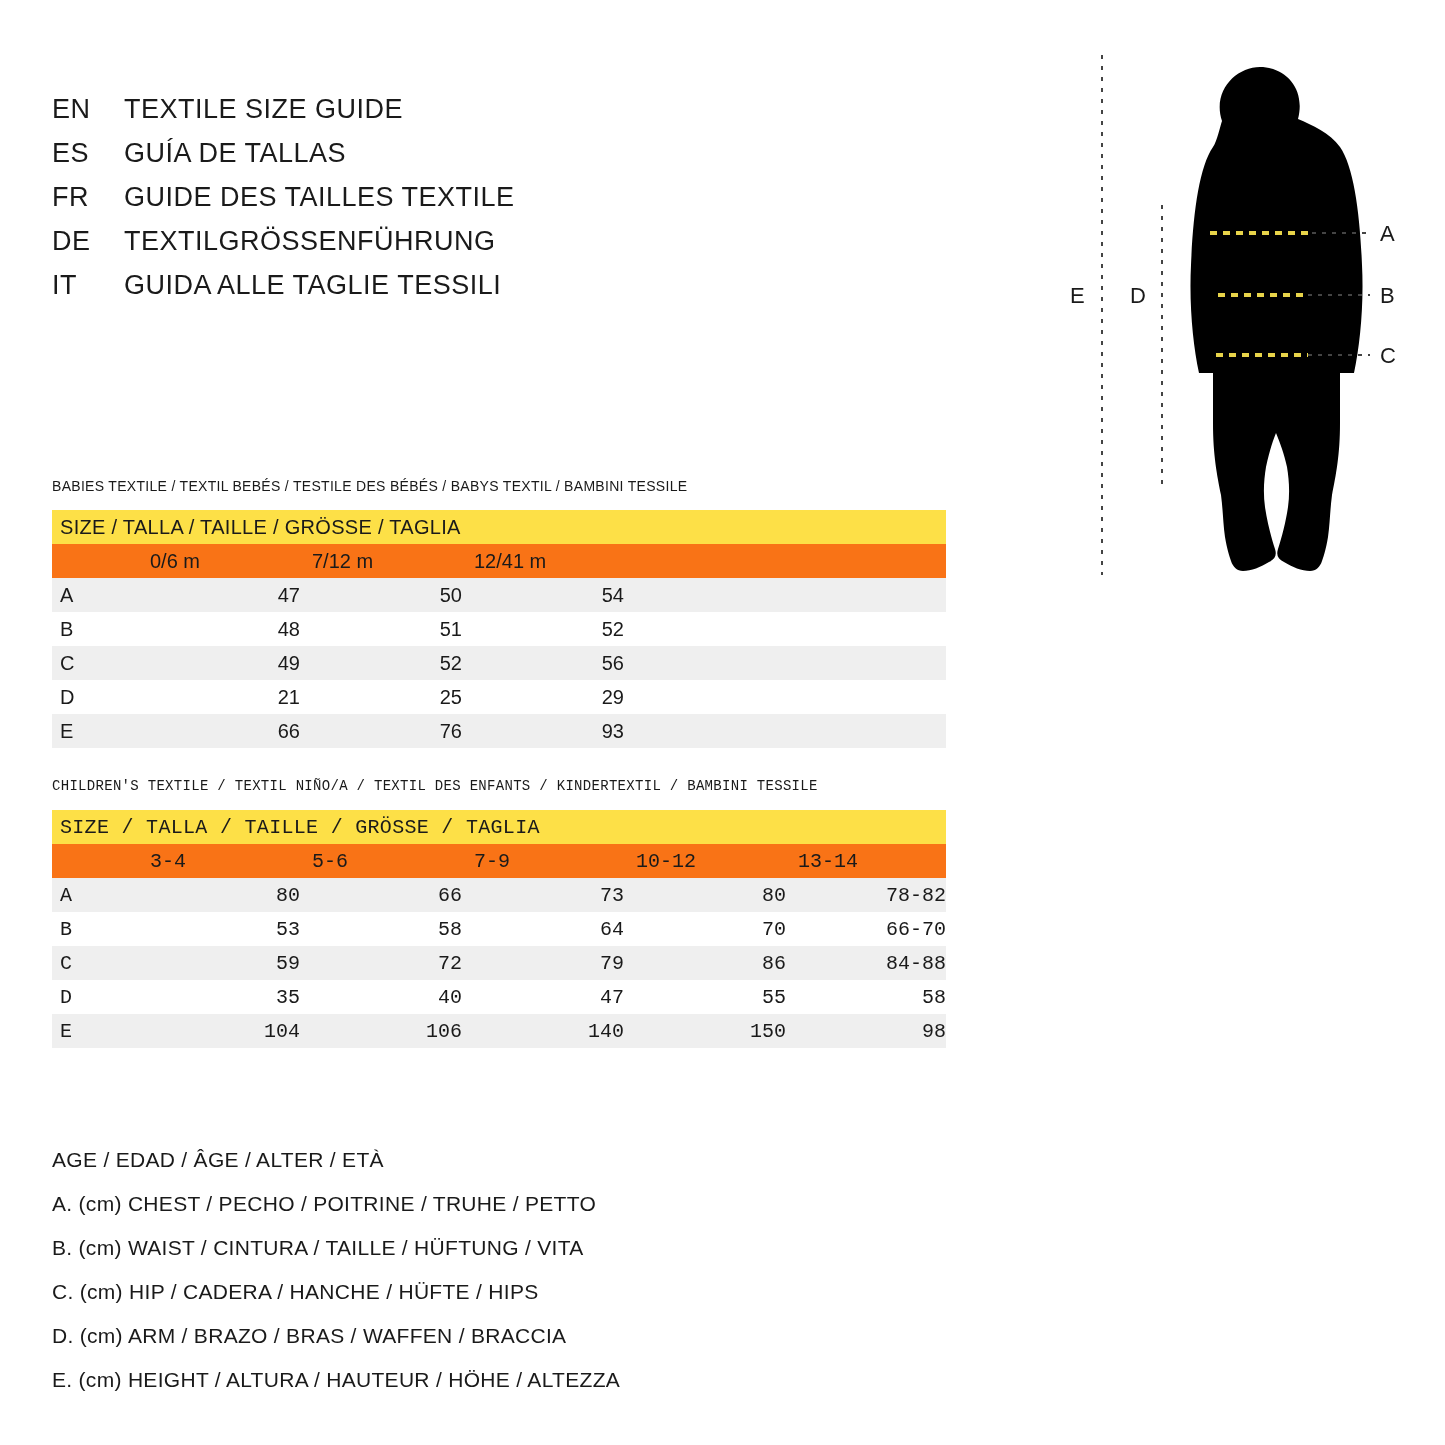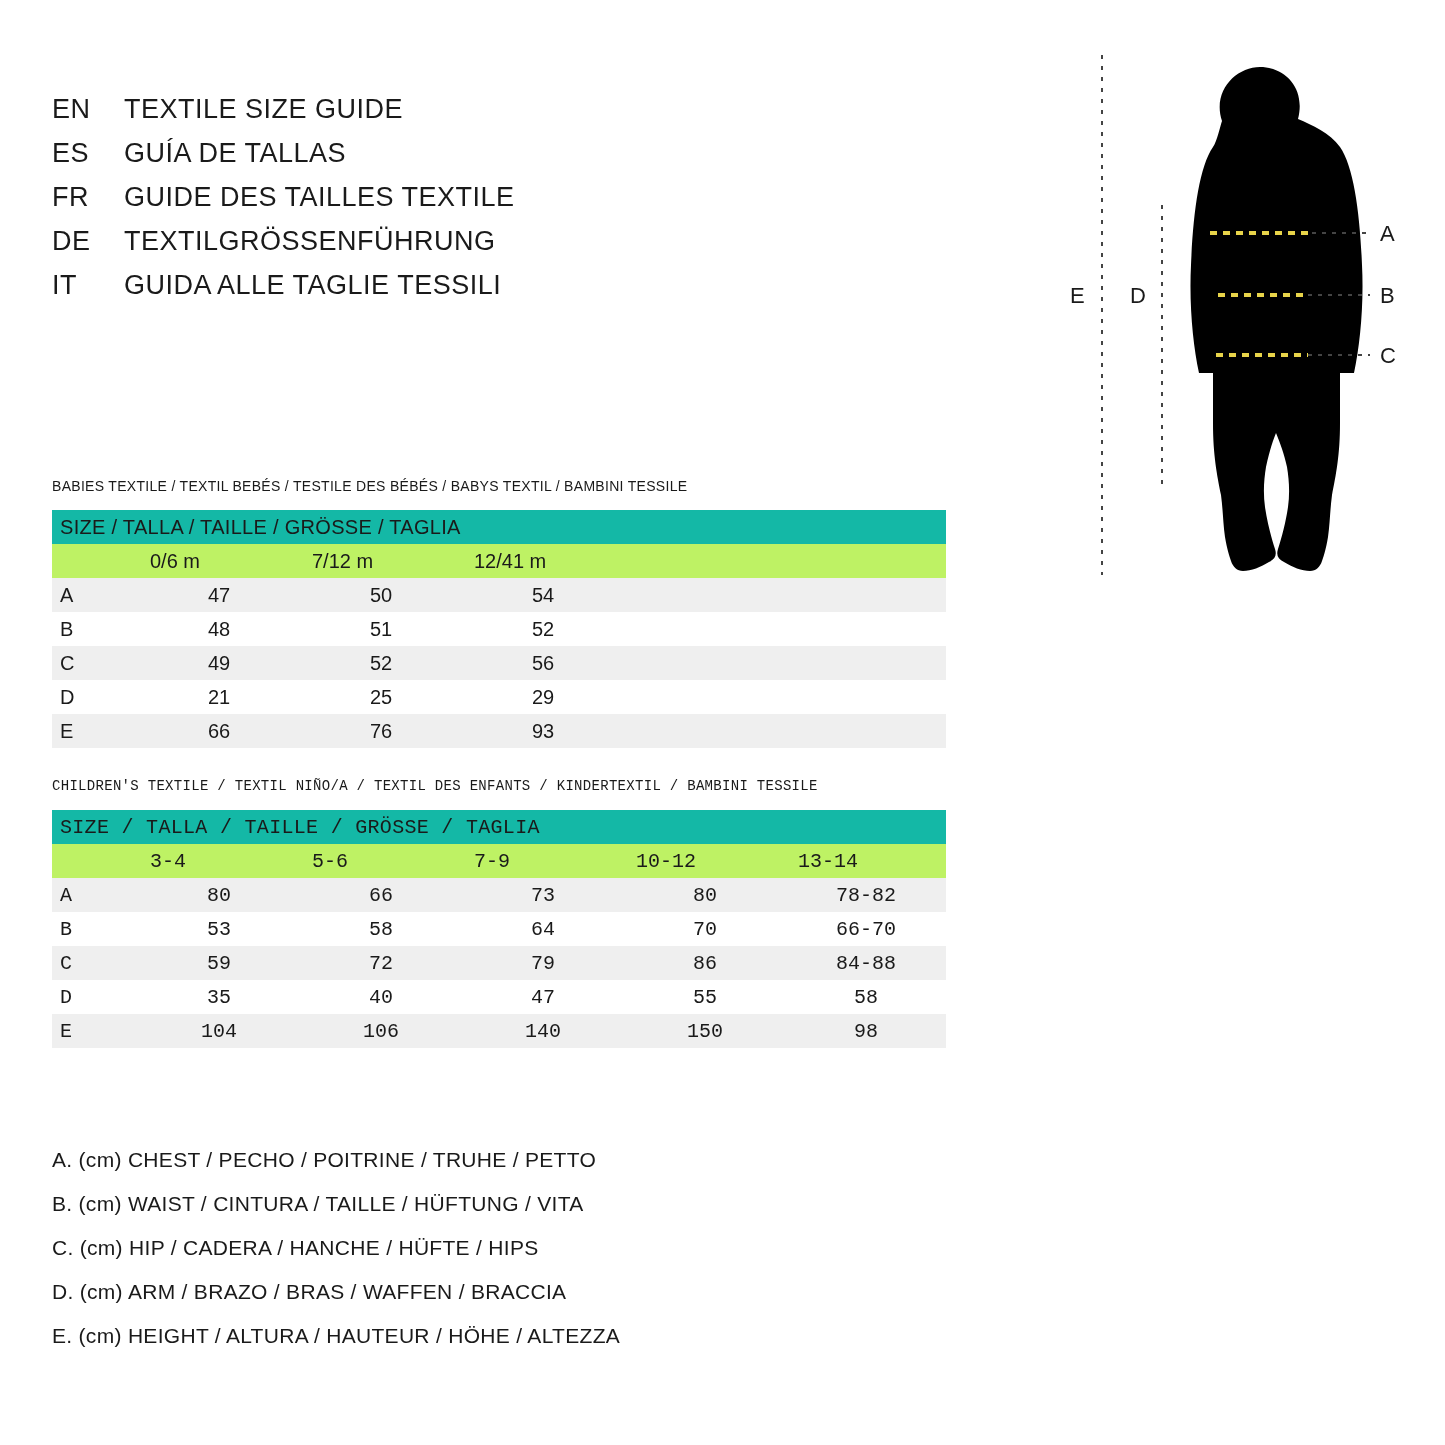--- a/index.html
+++ b/index.html
@@ -75,45 +75,45 @@
   }
   table.size-table td, table.size-table th {
     padding: 0;
     font-size: 20px;
     font-weight: normal;
     color: #1a1a1a;
     height: 34px;
     vertical-align: middle;
   }
   .hdr-bar td {
-    background: #14b8a6;
+    background: #fde047;
     height: 36px;
   }
   .hdr-bar td.hdr-label {
     padding-left: 8px;
     text-align: left;
     letter-spacing: 0.3px;
   }
   .subhdr td {
-    background: #bef264;
+    background: #f97316;
     height: 36px;
   }
   .row-shade td {
     background: #efefef;
   }
   .row-plain td {
     background: #ffffff;
   }
   .c-key {
     width: 78px;
     padding-left: 8px !important;
     text-align: left;
   }
   .c-val {
-    text-align: center;
+    text-align: right;
   }
   .sub-val {
     text-align: left;
     padding-left: 12px !important;
   }
 
   
   .legend {
     position: absolute;
     left: 52px;
@@ -337,20 +337,21 @@
           <td class="c-val">106</td>
           <td class="c-val">140</td>
           <td class="c-val">150</td>
           <td class="c-val">98</td>
         </tr>
       </tbody>
     </table>
   </div>
 
   <div class="legend">
+    <div class="legend-line">AGE / EDAD / ÂGE / ALTER / ETÀ</div>
     <div class="legend-line">A. (cm) CHEST / PECHO / POITRINE / TRUHE / PETTO</div>
     <div class="legend-line">B. (cm) WAIST / CINTURA / TAILLE / HÜFTUNG / VITA</div>
     <div class="legend-line">C. (cm) HIP / CADERA / HANCHE / HÜFTE / HIPS</div>
     <div class="legend-line">D. (cm) ARM / BRAZO / BRAS / WAFFEN / BRACCIA</div>
     <div class="legend-line">E. (cm) HEIGHT / ALTURA / HAUTEUR / HÖHE / ALTEZZA</div>
   </div>
 
 </div>
 
 </body></html>

